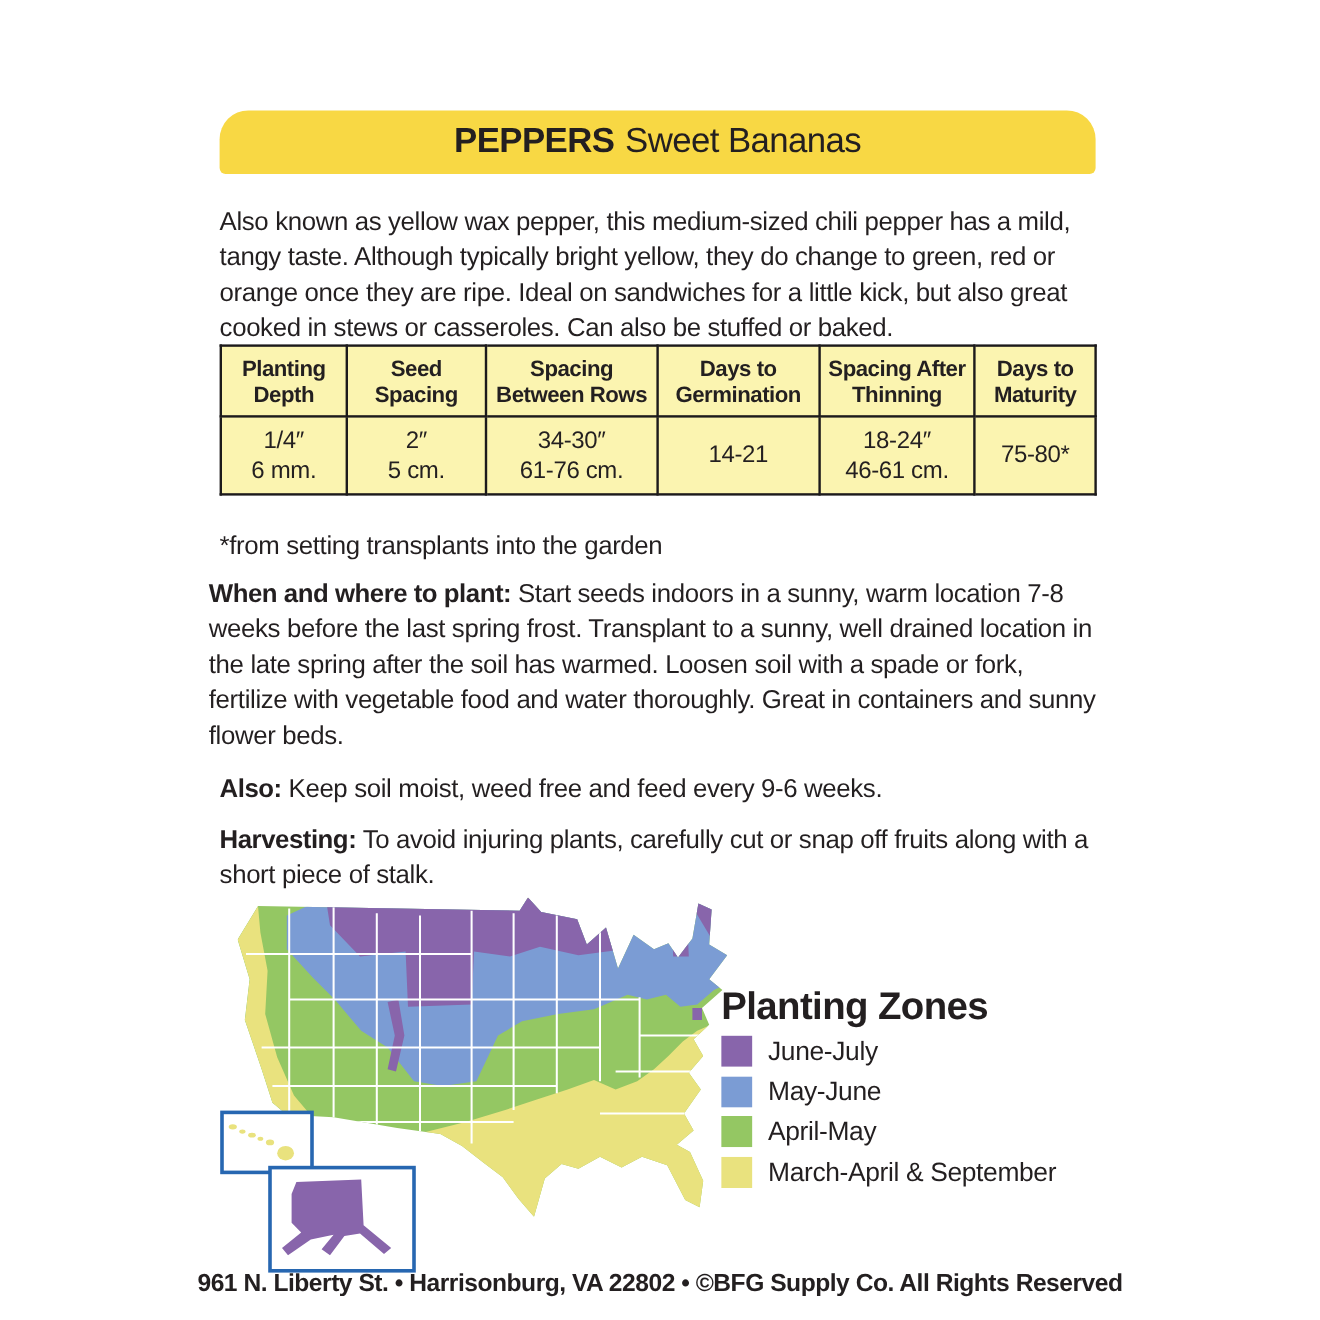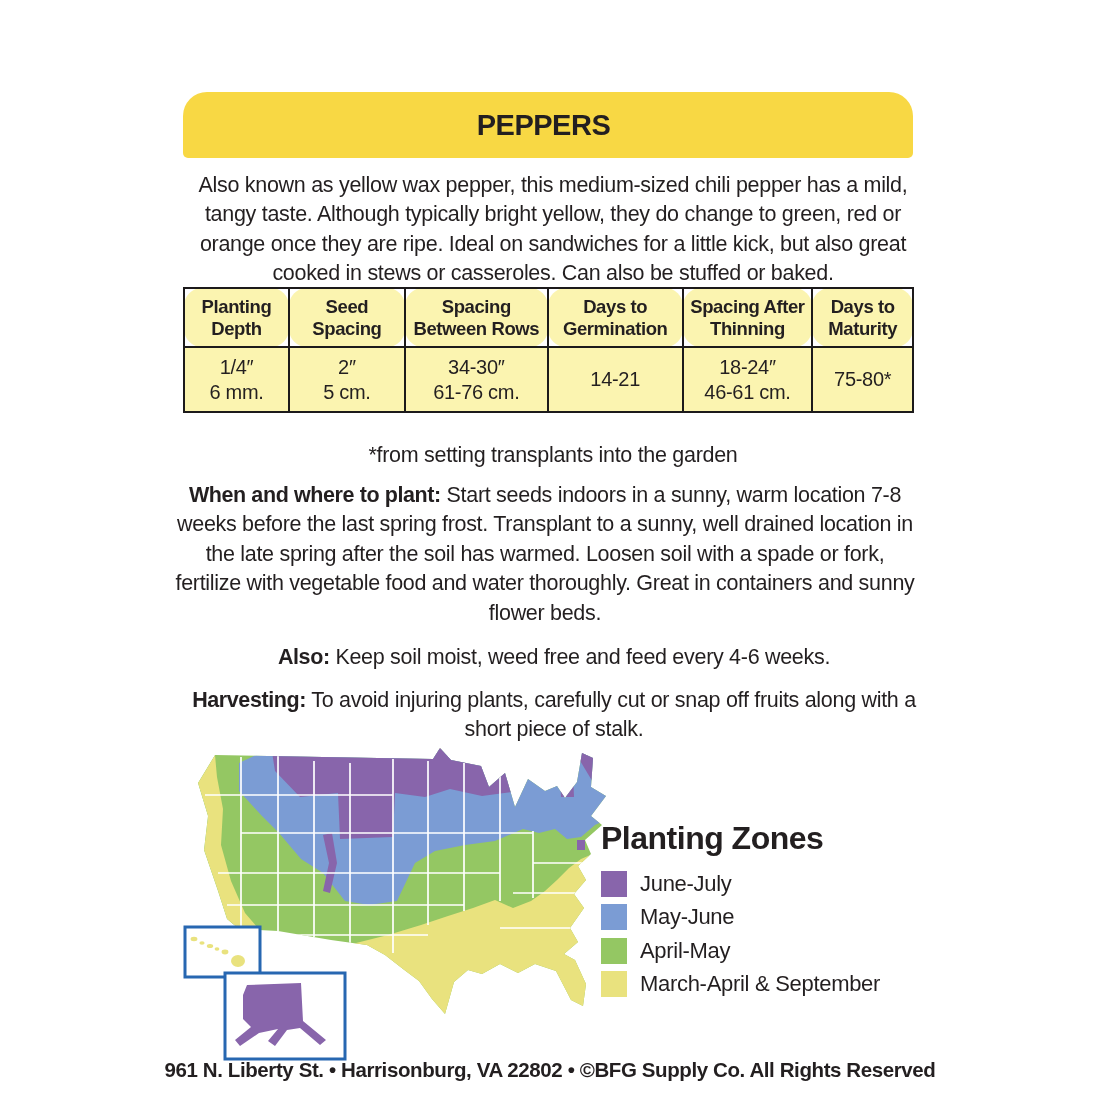--- a/index.html
+++ b/index.html
@@ -4,60 +4,61 @@
 <style>
   html,body{margin:0;padding:0;background:#ffffff;}
   #page{
     position:relative;width:1100px;height:1100px;background:#ffffff;
     font-family:"Liberation Sans",sans-serif;color:#231f20;
     letter-spacing:-0.3px;overflow:hidden;
   }
   .abs{position:absolute;}
   
   .titlebar{
-    left:183px;top:92px;width:730px;height:66px;background:#f8d844;
+    left:183px;top:92px;width:730px;height:53px;background:#f8d844;
     border-radius:24px 24px 5px 5px;display:flex;align-items:center;justify-content:center;
     font-size:29px;letter-spacing:-0.5px;
   }
   .titlebar .t-bold{font-weight:bold;margin-right:9px;}
   
-  .para{font-size:21.5px;line-height:29.5px;text-align:center;}
+  .para{font-size:21.5px;line-height:29.5px;}
   .intro{left:183px;top:149px;width:740px;}
   .footnote{left:183px;top:419px;width:740px;}
   .sec b{letter-spacing:-0.4px;}
   .sec-when{left:174px;top:459px;width:742px;}
   .sec-care{left:183px;top:621px;width:742px;}
   .sec-harvest{left:183px;top:664px;width:742px;}
   
   .spec-table{
     left:183px;top:287px;width:731px;border-collapse:collapse;table-layout:fixed;
   }
   .spec-table td,.spec-table th{
     border:2px solid #1c1a1b;background:#fbf4b0;text-align:center;vertical-align:middle;
     padding:4px 4px;
   }
-  .spec-table th{font-size:18.5px;line-height:22px;font-weight:bold;height:49px;letter-spacing:-0.4px;border-radius:18px;}
+  .spec-table th{font-size:18.5px;line-height:22px;font-weight:bold;height:49px;letter-spacing:-0.4px;}
   .spec-table td{font-size:20px;line-height:25px;height:55px;}
   
   .legend{left:601px;top:820px;width:330px;}
   .legend-title{font-size:32px;font-weight:bold;margin-bottom:6px;letter-spacing:-0.5px;}
-  .legend-row{display:flex;align-items:flex-end;height:33.5px;}
+  .legend-row{display:flex;align-items:flex-start;height:33.5px;}
   .legend-row .swatch{flex:0 0 auto;margin-right:13px;}
   .legend-row span{font-size:22px;}
   
   .footer{left:0;top:1058px;width:1100px;text-align:center;font-size:20.5px;font-weight:bold;letter-spacing:-0.4px;}
   .mapwrap{left:183px;top:733px;width:430px;height:330px;}
 </style>
 </head>
 <body>
 
 <div id="page">
 
   <div class="abs titlebar">
     <span class="t-bold">PEPPERS</span>
+    <span>Sweet Bananas</span>
   </div>
 
   <p class="abs para intro">Also known as yellow wax pepper, this medium-sized chili pepper has a mild, tangy taste.  Although typically bright yellow, they do change to green, red or orange once they are ripe.  Ideal on sandwiches for a little kick, but also great cooked in stews or casseroles.  Can also be stuffed or baked.</p>
 
   <table class="abs spec-table">
     <colgroup>
       <col style="width:14.4%">
         <col style="width:15.9%">
         <col style="width:19.6%">
       <col style="width:18.5%">
@@ -101,21 +102,21 @@
     </tr>
   </tbody>
     </table>
 
   <p class="abs para footnote">*from setting transplants into the garden</p>
 
   <p class="abs para sec sec-when"><b>When and where to plant:</b>
     <span>Start seeds indoors in a sunny, warm location 7-8 weeks before the last spring frost. Transplant to a sunny, well drained location in the late spring after the soil has warmed. Loosen soil with a spade or fork, fertilize with vegetable food and water thoroughly. Great in containers and sunny flower beds.</span></p>
 
   <p class="abs para sec sec-care"><b>Also:</b>
-    <span>Keep soil moist, weed free and feed every 4-6 weeks.</span></p>
+    <span>Keep soil moist, weed free and feed every 9-6 weeks.</span></p>
 
   <p class="abs para sec sec-harvest"><b>Harvesting:</b>
     <span>To avoid injuring plants, carefully cut or snap off fruits along with a short piece of stalk.</span></p>
 
   <svg class="abs mapwrap" viewBox="0 0 430 330" width="430" height="330" xmlns="http://www.w3.org/2000/svg">
     <defs>
       <clipPath id="usclip">
         <path d="M 32,22 L 250,26 L 257,15 L 268,27 L 298,33 L 306,54 L 322,40 L 332,74 L 345,46
                  L 362,58 L 374,53 L 382,65 L 394,49 L 399,20 L 410,25 L 408,54 L 423,63 L 408,83
                  L 419,92 L 402,107 L 408,121 L 395,133 L 403,147 L 391,161 L 401,175 L 387,195

